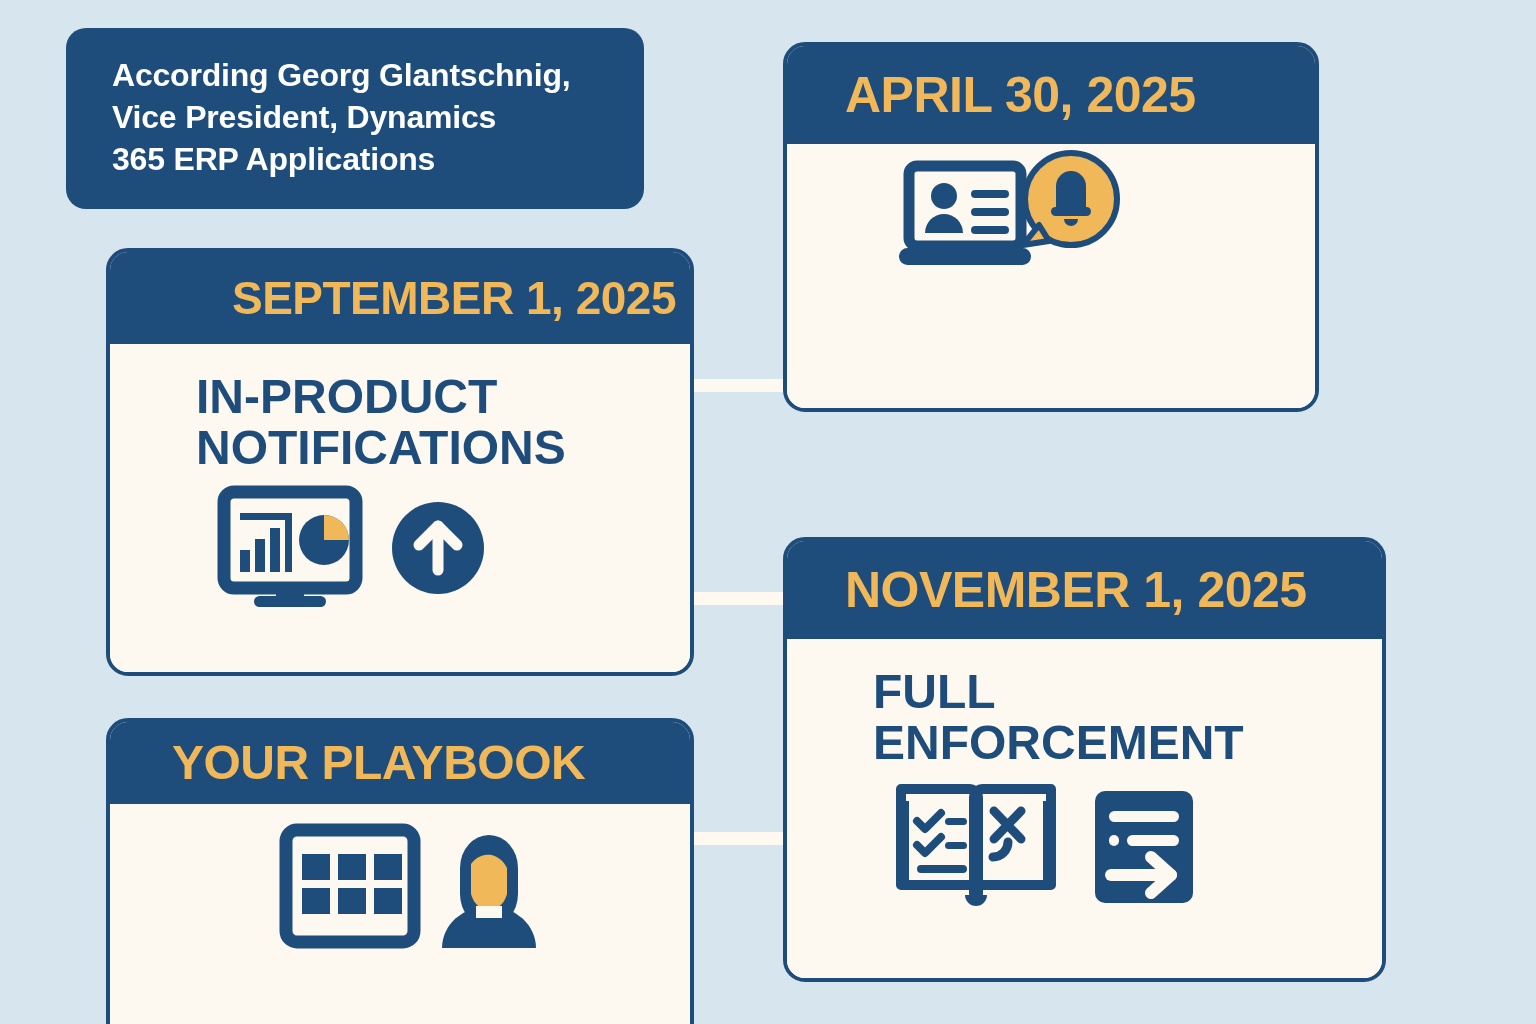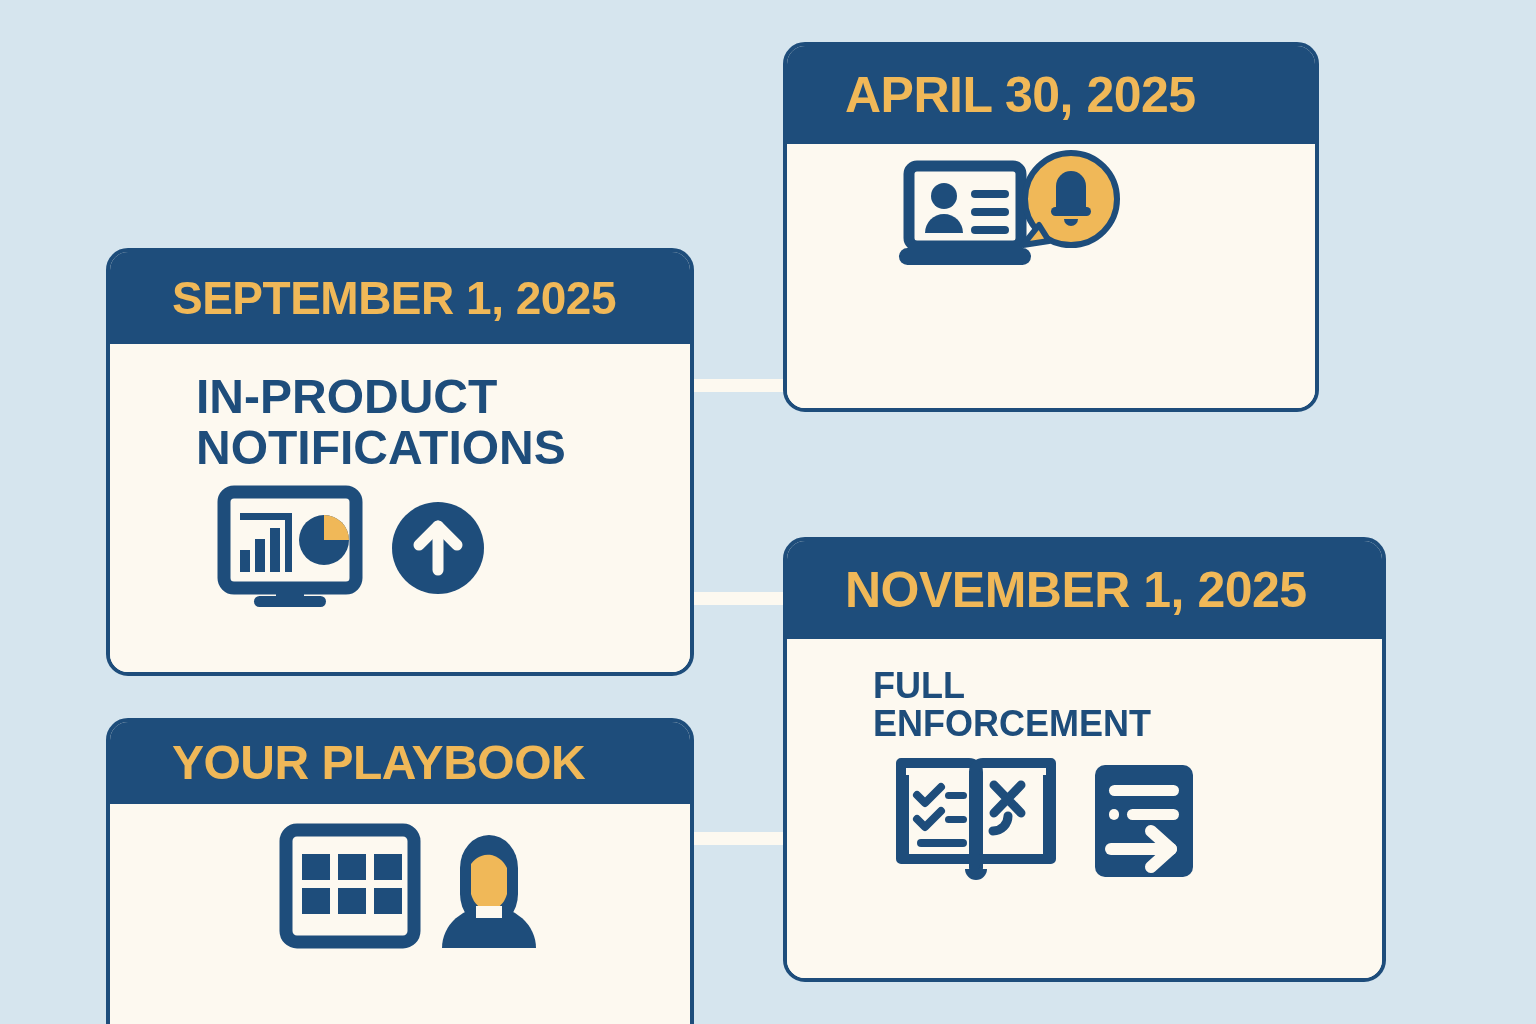--- a/index.html
+++ b/index.html
@@ -75,29 +75,29 @@
   }
 
   
   #card-april      { left: 783px;  top: 42px;  width: 536px; height: 370px; }
   #card-april .card-header { height: 98px; }
   #card-april .card-date { font-size: 50px; }
   #card-april .card-title { font-size: 46px; padding: 32px 0 0 90px; }
   #card-april .icon-row { padding: 18px 0 0 110px; }
 
   #card-september  { left: 106px;  top: 248px; width: 588px; height: 428px; }
-  #card-september .card-header { height: 92px; }
+  #card-september .card-header { height: 92px; justify-content: flex-end; }
   #card-september .card-date { font-size: 46px; padding-left: 4px; }
   #card-september .card-title { font-size: 48px; padding: 28px 0 0 86px; }
   #card-september .icon-row { padding: 14px 0 0 108px; }
 
   #card-november   { left: 783px;  top: 537px; width: 603px; height: 445px; justify-content: space-between; }
   #card-november .card-header { height: 98px; }
   #card-november .card-date { font-size: 50px; }
-  #card-november .card-title { font-size: 36px; padding: 28px 0 0 86px; }
+  #card-november .card-title { font-size: 48px; padding: 28px 0 0 86px; }
   #card-november .icon-row { padding: 14px 0 0 106px; gap: 30px; }
 
   #card-playbook   { left: 106px;  top: 718px; width: 588px; height: 329px; }
   #card-playbook .card-header { height: 82px; }
   #card-playbook .card-date { font-size: 48px; padding-left: 4px; }
   #card-playbook .icon-row { padding: 18px 0 0 170px; gap: 4px; }
 
   
   .connector {
     position: absolute;
@@ -108,20 +108,25 @@
   #conn-2 { left: 694px; top: 592px; width: 92px; }
   #conn-3 { left: 694px; top: 832px; width: 92px; }
 
   svg { display: block; overflow: visible; }
 </style>
 </head>
 <body>
 
 <div class="stage">
 
+  <div class="quote-box">
+    <div class="quote-text">According Georg Glantschnig,
+Vice President, Dynamics
+365 ERP Applications</div>
+  </div>
 
   <div class="connector" id="conn-1"></div>
   <div class="connector" id="conn-2"></div>
   <div class="connector" id="conn-3"></div>
 
   <div class="card" id="card-april">
     <div class="card-header">
       <div class="card-date">APRIL 30, 2025</div>
     </div>
     <div class="card-body">

